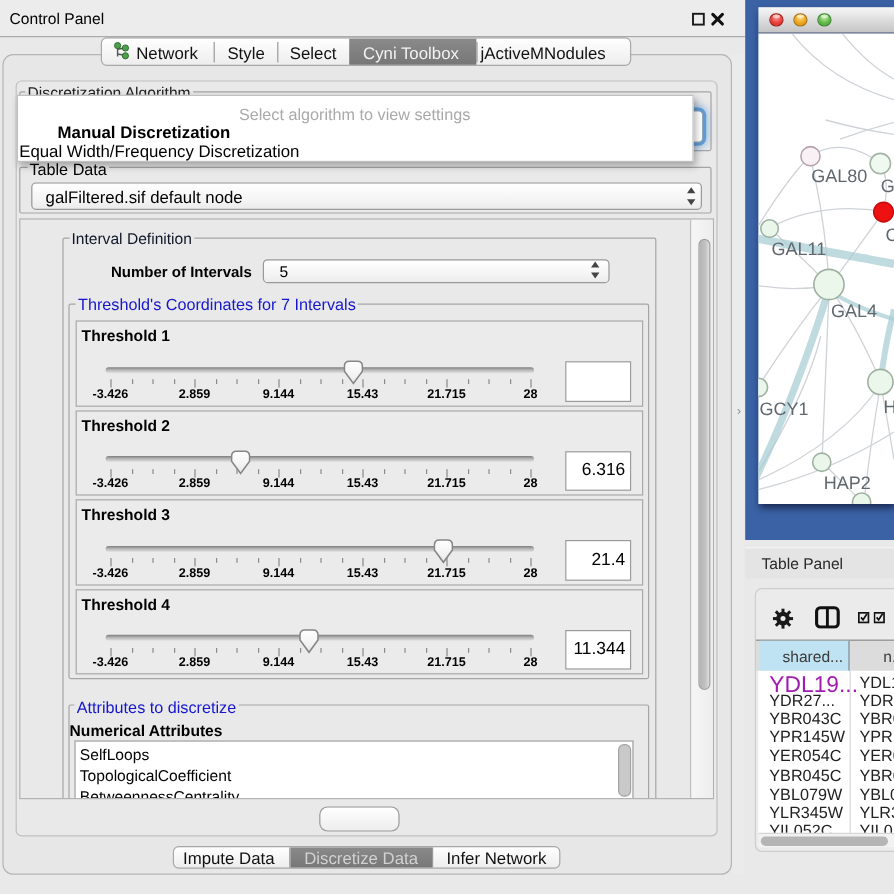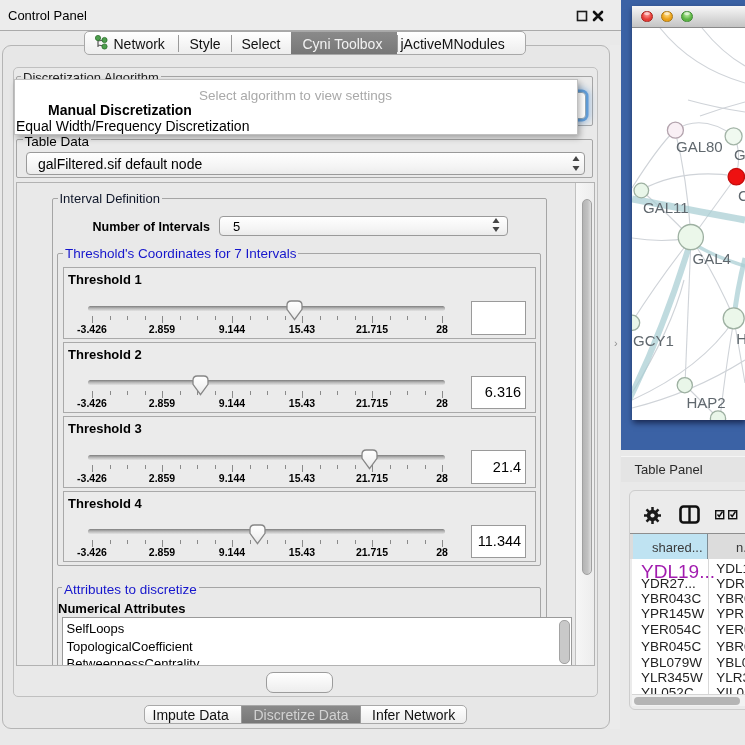--- a/index.html
+++ b/index.html
@@ -271,21 +271,21 @@
           <stop offset="1" stop-color="#e7e7e7"></stop>
         </linearGradient>
       </defs>
 <path d="M1 5.2 Q1 1 5.2 1 L11.8 1 Q16 1 16 5.2 L16 9.3 L8.5 19.6 L1 9.3 Z" fill="url(#gt3)" stroke="#868686" stroke-width="1.3"></path>
     </svg>
     <div class="abs" style="left:453.6px;top:342.3px;width:55px;height:33.5px;background:#fff;border:1px solid #9a9a9a;"></div>
     <div class="lbl" style="left:453.6px;top:350.8px;width:50.5px;text-align:right;font-size:14.5px;color:#000;">11.344</div>
     <div class="abs" style="left:40px;top:404.5px;width:484px;height:100px;border:1px solid #a5a5a5;border-radius:2px;"></div>
     <div class="lbl" style="left:45px;top:399px;font-size:13.5px;color:#1616cc;background:#e9e9e9;padding:0 2px;">Attributes to discretize</div>
     <div class="lbl" style="left:41px;top:418px;font-size:13px;font-weight:bold;color:#000;">Numerical Attributes</div>
-    <div class="abs" style="left:45px;top:434.5px;width:510px;height:60px;background:#fff;border:1px solid #9a9a9a;overflow:hidden;">
+    <div class="abs" style="left:45px;top:434.5px;width:466px;height:60px;background:#fff;border:1px solid #9a9a9a;overflow:hidden;">
       <div class="lbl" style="left:3.5px;top:3px;font-size:13px;color:#000;">SelfLoops</div>
       <div class="lbl" style="left:3.5px;top:20.5px;font-size:13px;color:#000;">TopologicalCoefficient</div>
       <div class="lbl" style="left:3.5px;top:37.5px;font-size:13px;color:#000;">BetweennessCentrality</div>
       <div class="abs" style="right:1px;top:2px;width:11px;height:44px;background:#c9c9c9;border:1px solid #a3a3a3;border-radius:5px;"></div>
     </div>
     <div class="abs" style="left:557.5px;top:0;width:21px;height:484px;background:linear-gradient(90deg,#f6f6f6,#ececec);border-left:1px solid #c0c0c0;"></div>
     <div class="abs" style="left:565px;top:16.5px;width:9.5px;height:376px;border-radius:5px;background:linear-gradient(90deg,#b4b4b4,#c2c2c2 60%,#dedede);border:0.5px solid #a0a0a0;"></div>
   </div>
 <div class="abs" style="left:14px;top:79.3px;width:563.8px;height:56.2px;background:#fff;border:1px solid #c0c0c0;box-shadow:2px 3px 6px rgba(0,0,0,0.3);"></div>
 <div class="lbl" style="left:14px;top:87.5px;width:563px;text-align:center;font-size:13.5px;color:#a9a9a9;">Select algorithm to view settings</div>

